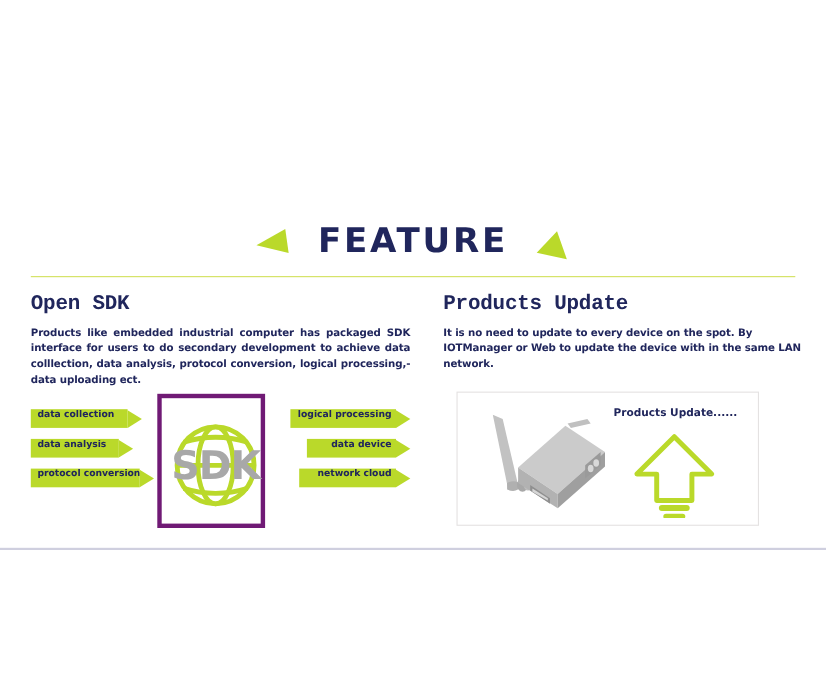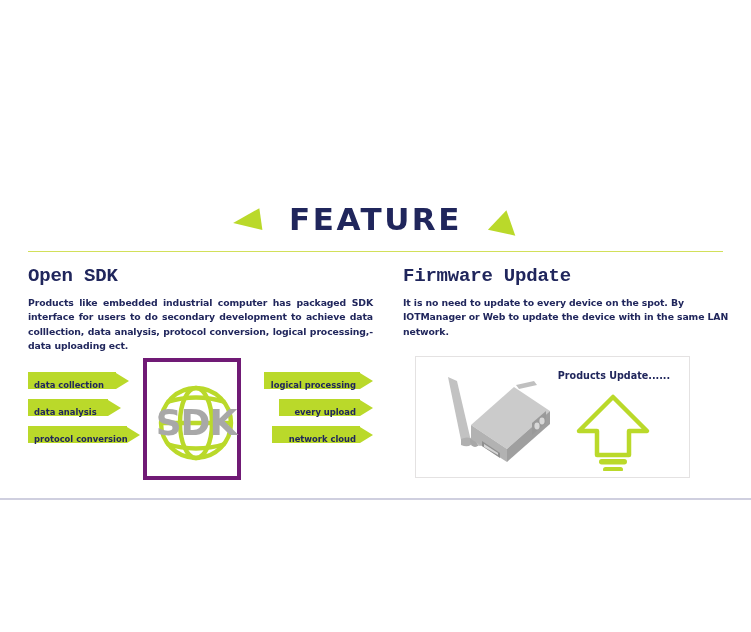--- a/index.html
+++ b/index.html
@@ -147,21 +147,21 @@
     position: relative;
     height: 17px;
     display: flex;
     align-items: center;
     box-sizing: border-box;
   }
   .arrow-body {
     background: #bad92a;
     height: 17px;
     display: flex;
-    align-items: flex-end;
+    align-items: flex-start;
     box-sizing: border-box;
   }
   .arrow-label {
     font-family: "DejaVu Sans", sans-serif;
     font-size: 8.4px;
     font-weight: bold;
     color: #20265c;
     white-space: nowrap;
     line-height: 1;
   }
@@ -275,37 +275,37 @@
 
       <div class="arrow">
         <div class="arrow-body" style="width:96px">
           <span class="arrow-label">logical processing</span>
         </div>
         <div class="arrow-head"></div>
       </div>
 
       <div class="arrow">
         <div class="arrow-body" style="width:81px">
-          <span class="arrow-label">every upload</span>
+          <span class="arrow-label">data device</span>
         </div>
         <div class="arrow-head"></div>
       </div>
 
       <div class="arrow">
         <div class="arrow-body" style="width:88px">
           <span class="arrow-label">network cloud</span>
         </div>
         <div class="arrow-head"></div>
       </div>
 
     </div>
   </div>
 
   <div class="col col-right">
-    <h2 class="col-heading">Firmware Update</h2>
+    <h2 class="col-heading">Products Update</h2>
     <p class="col-body">It is no need to update to every device on the spot. By IOTManager or Web to update the device with in the same LAN network.</p>
   </div>
 
   <div class="fw-panel">
 
     <svg class="fw-device" viewBox="0 0 135 104">
       <g>
 
         <path d="M24 8 L33 12 L47 72 L38 76 Z" fill="#c2c2c2"></path>
         <path d="M37 70 q8 -4 13 2 q-4 8 -13 4 z" fill="#b0b0b0"></path>

